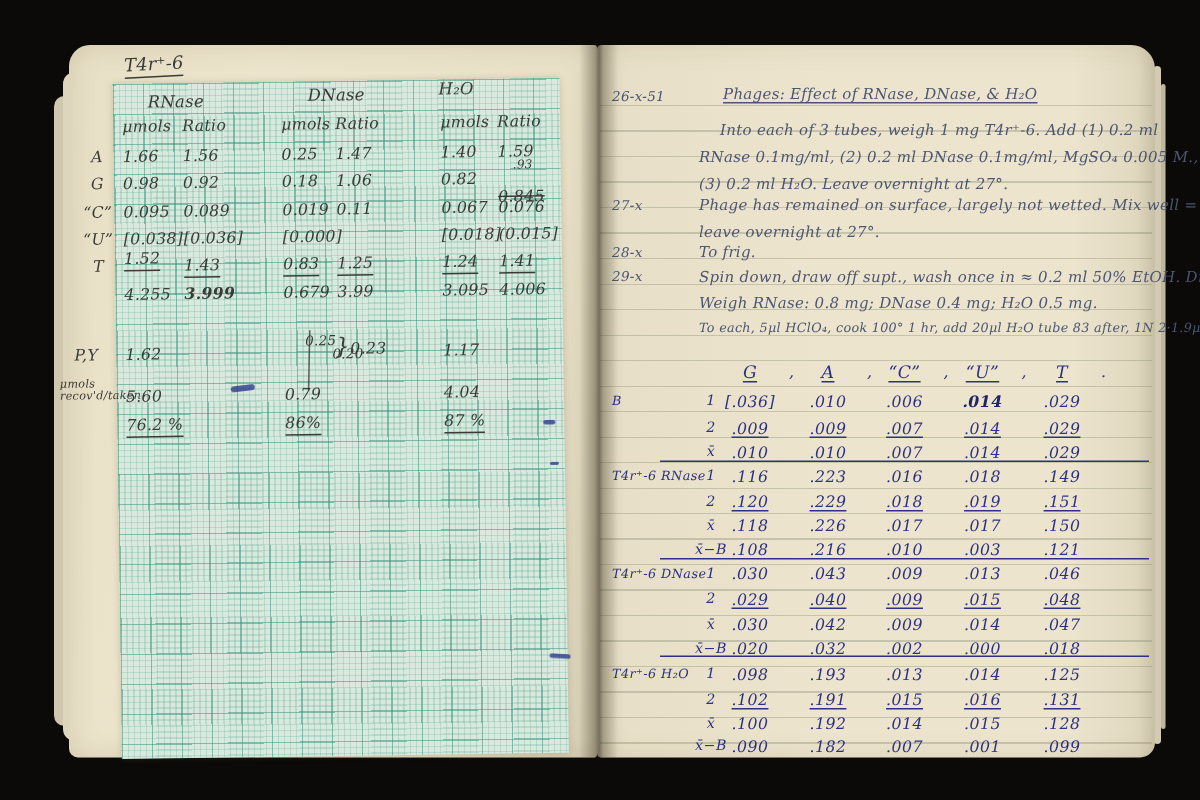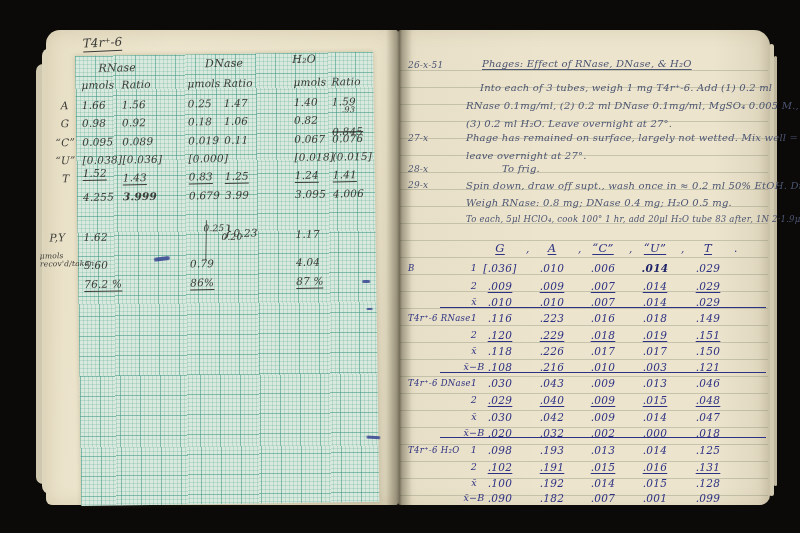--- a/index.html
+++ b/index.html
@@ -132,21 +132,21 @@
     <div class="a" id="right-entries" style="left:0;top:0;right:0;bottom:0;">
         <div class="a hand-r" style="left: 10px; top: 30px; font-size: 9px;">26-x-51</div>
         <div class="a hand-r ul" style="left: 84px; top: 28px; font-size: 10px;">Phages:  Effect of RNase, DNase, &amp; H₂O</div>
         <div class="a hand-r" style="left: 82px; top: 52px; font-size: 10px;">Into each of 3 tubes, weigh 1 mg T4r⁺-6.      Add (1) 0.2 ml</div>
         <div class="a hand-r" style="left: 68px; top: 70px; font-size: 10px;">RNase 0.1mg/ml,   (2) 0.2 ml DNase 0.1mg/ml, MgSO₄ 0.005 M.,</div>
         <div class="a hand-r" style="left: 68px; top: 88px; font-size: 10px;">(3) 0.2 ml H₂O.     Leave overnight at 27°.</div>
         <div class="a hand-r" style="left: 10px; top: 103px; font-size: 9px;">27-x</div>
         <div class="a hand-r" style="left: 68px; top: 102px; font-size: 10px;">Phage has remained on surface, largely not wetted.   Mix well = swirl, &amp;</div>
         <div class="a hand-r" style="left: 68px; top: 120px; font-size: 10px;">leave overnight at 27°.</div>
         <div class="a hand-r" style="left: 10px; top: 134px; font-size: 9px;">28-x</div>
-        <div class="a hand-r" style="left: 68px; top: 133px; font-size: 10px; margin-left: 36px;">To frig.</div>
+        <div class="a hand-r" style="left: 68px; top: 133px; font-size: 10px;">To frig.</div>
         <div class="a hand-r" style="left: 10px; top: 150px; font-size: 9px;">29-x</div>
         <div class="a hand-r" style="left: 68px; top: 150px; font-size: 10px;">Spin down, draw off supt., wash once in ≈ 0.2 ml 50% EtOH.   Dry 80°?</div>
         <div class="a hand-r" style="left: 68px; top: 167px; font-size: 10px;">Weigh   RNase: 0.8 mg;   DNase 0.4 mg;   H₂O 0.5 mg.</div>
         <div class="a hand-r" style="left: 68px; top: 184px; font-size: 8.5px;">To each, 5μl HClO₄, cook 100° 1 hr, add 20μl H₂O tube 83 after, 1N 2·1.9μP</div>
       </div>
     <div class="a" id="right-table" style="left:0;top:0;right:0;bottom:0;">
         <div class="a hand-t ul" style="left: 78px; top: 211px; width: 48px; text-align: center; font-size: 11.5px;">G</div>
         <div class="a hand-t" style="left: 128px; top: 212px;">,</div>
         <div class="a hand-t ul" style="left: 130px; top: 211px; width: 48px; text-align: center; font-size: 11.5px;">A</div>
         <div class="a hand-t" style="left: 180px; top: 212px;">,</div>

